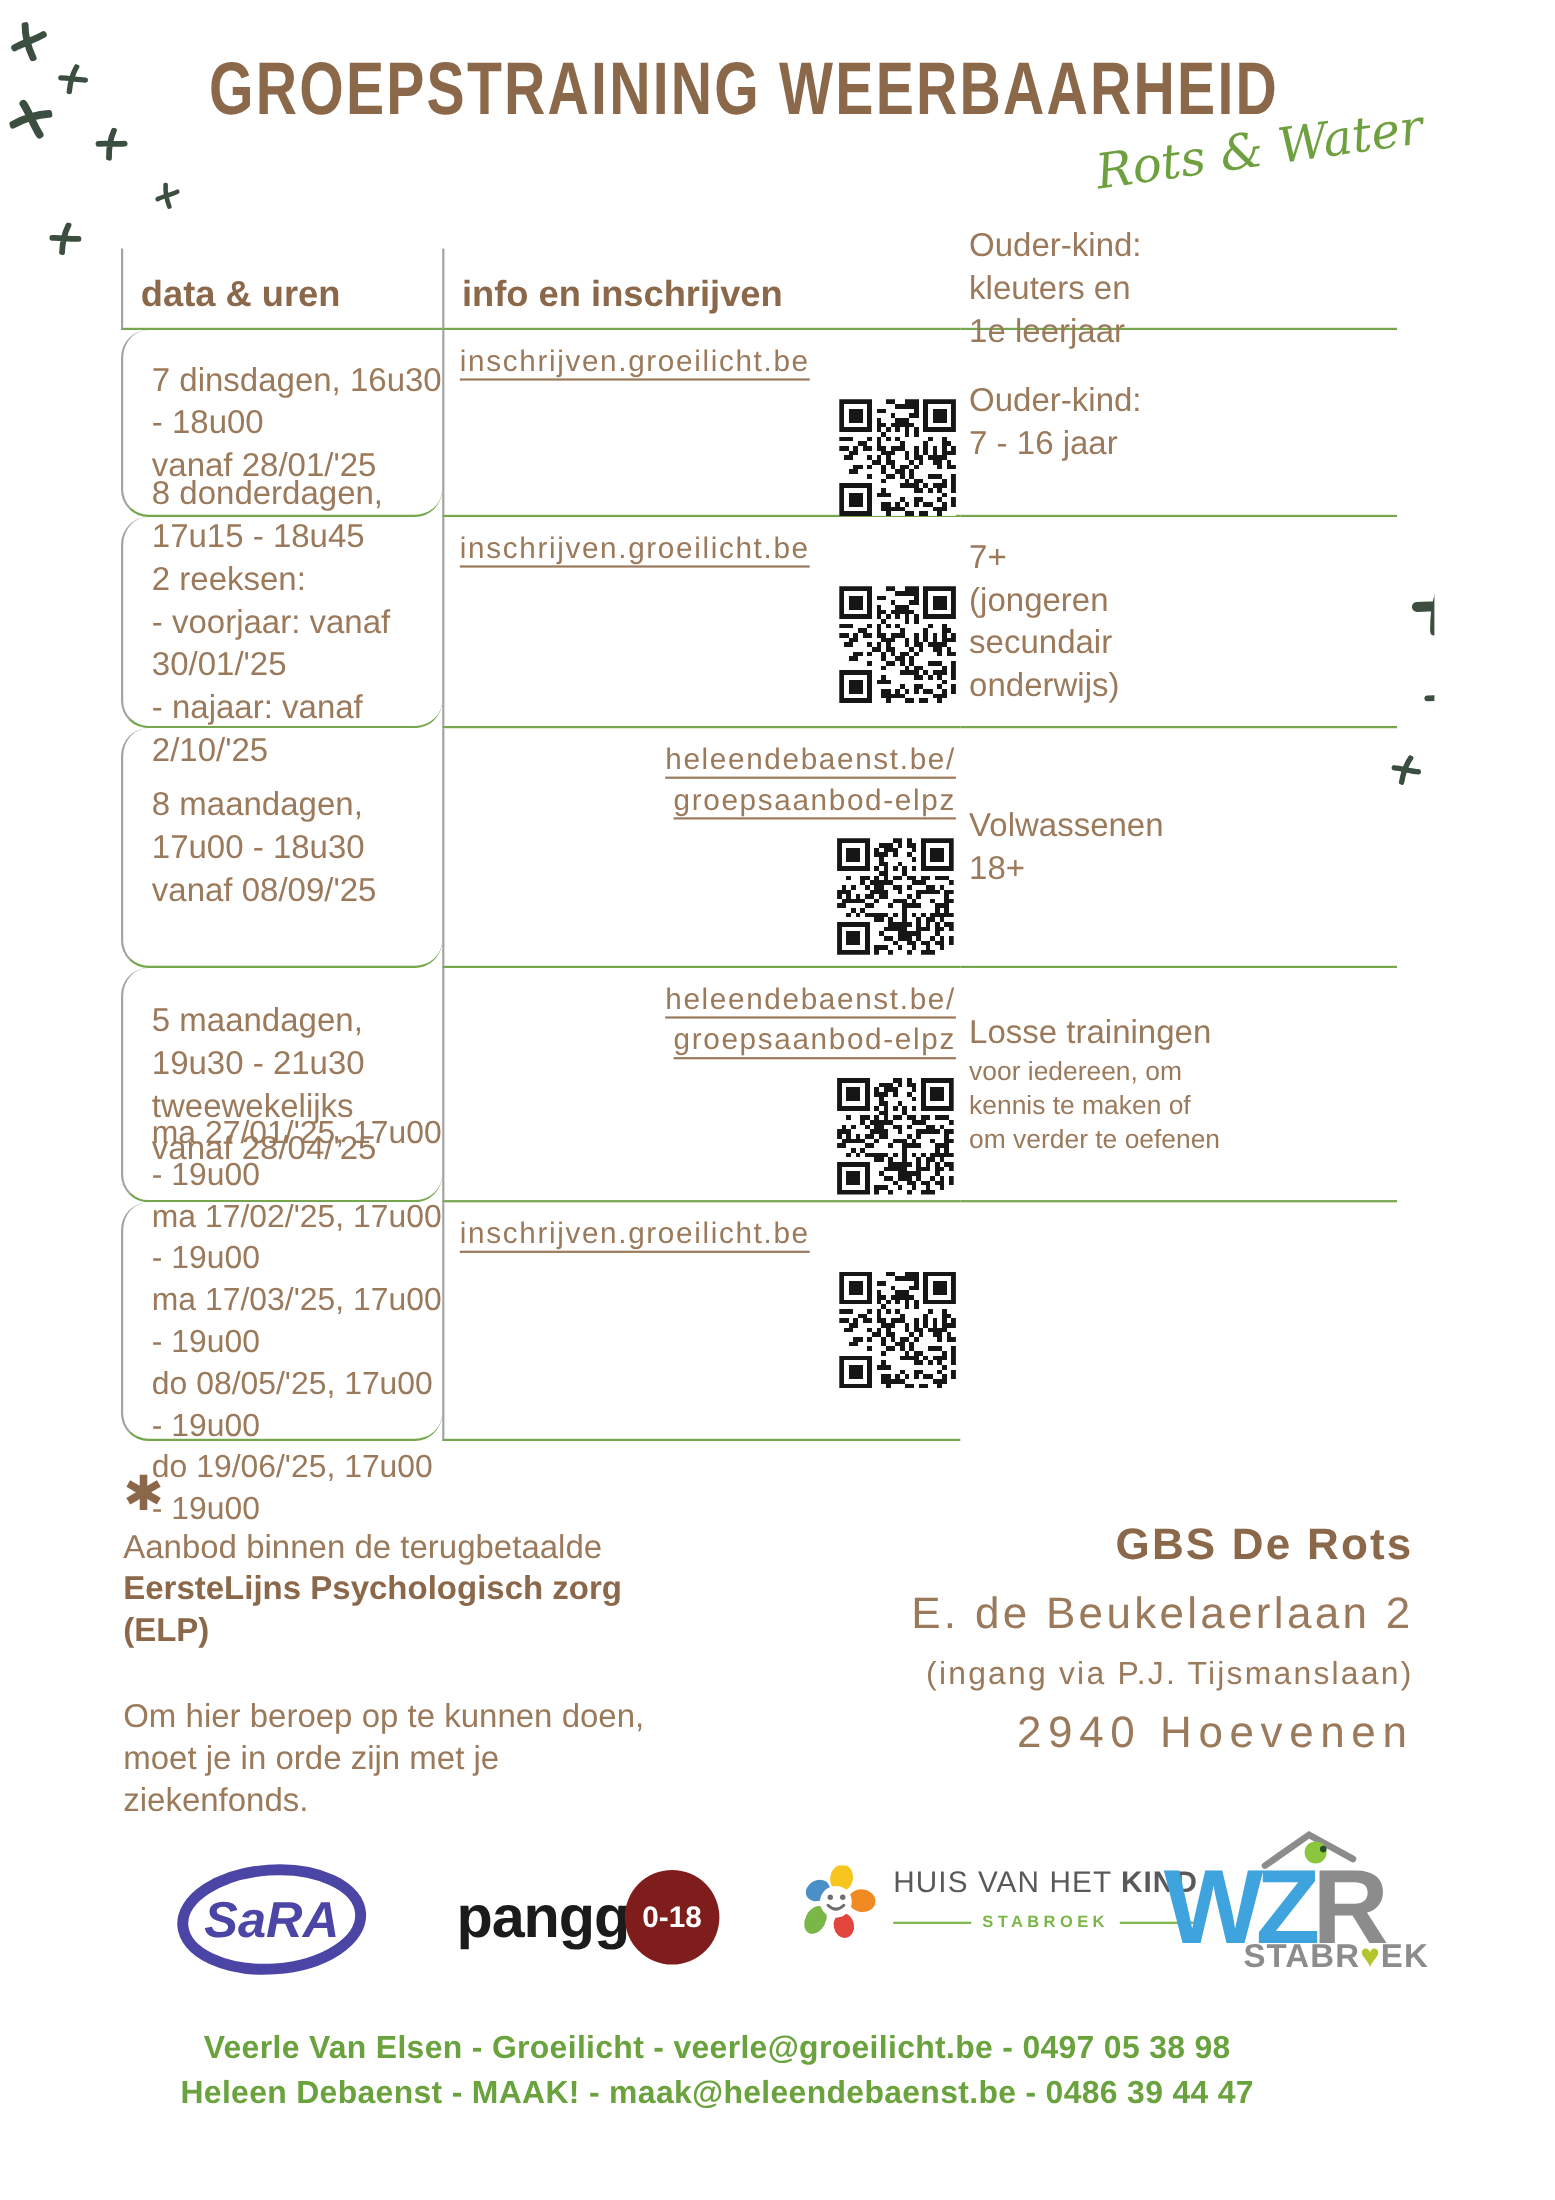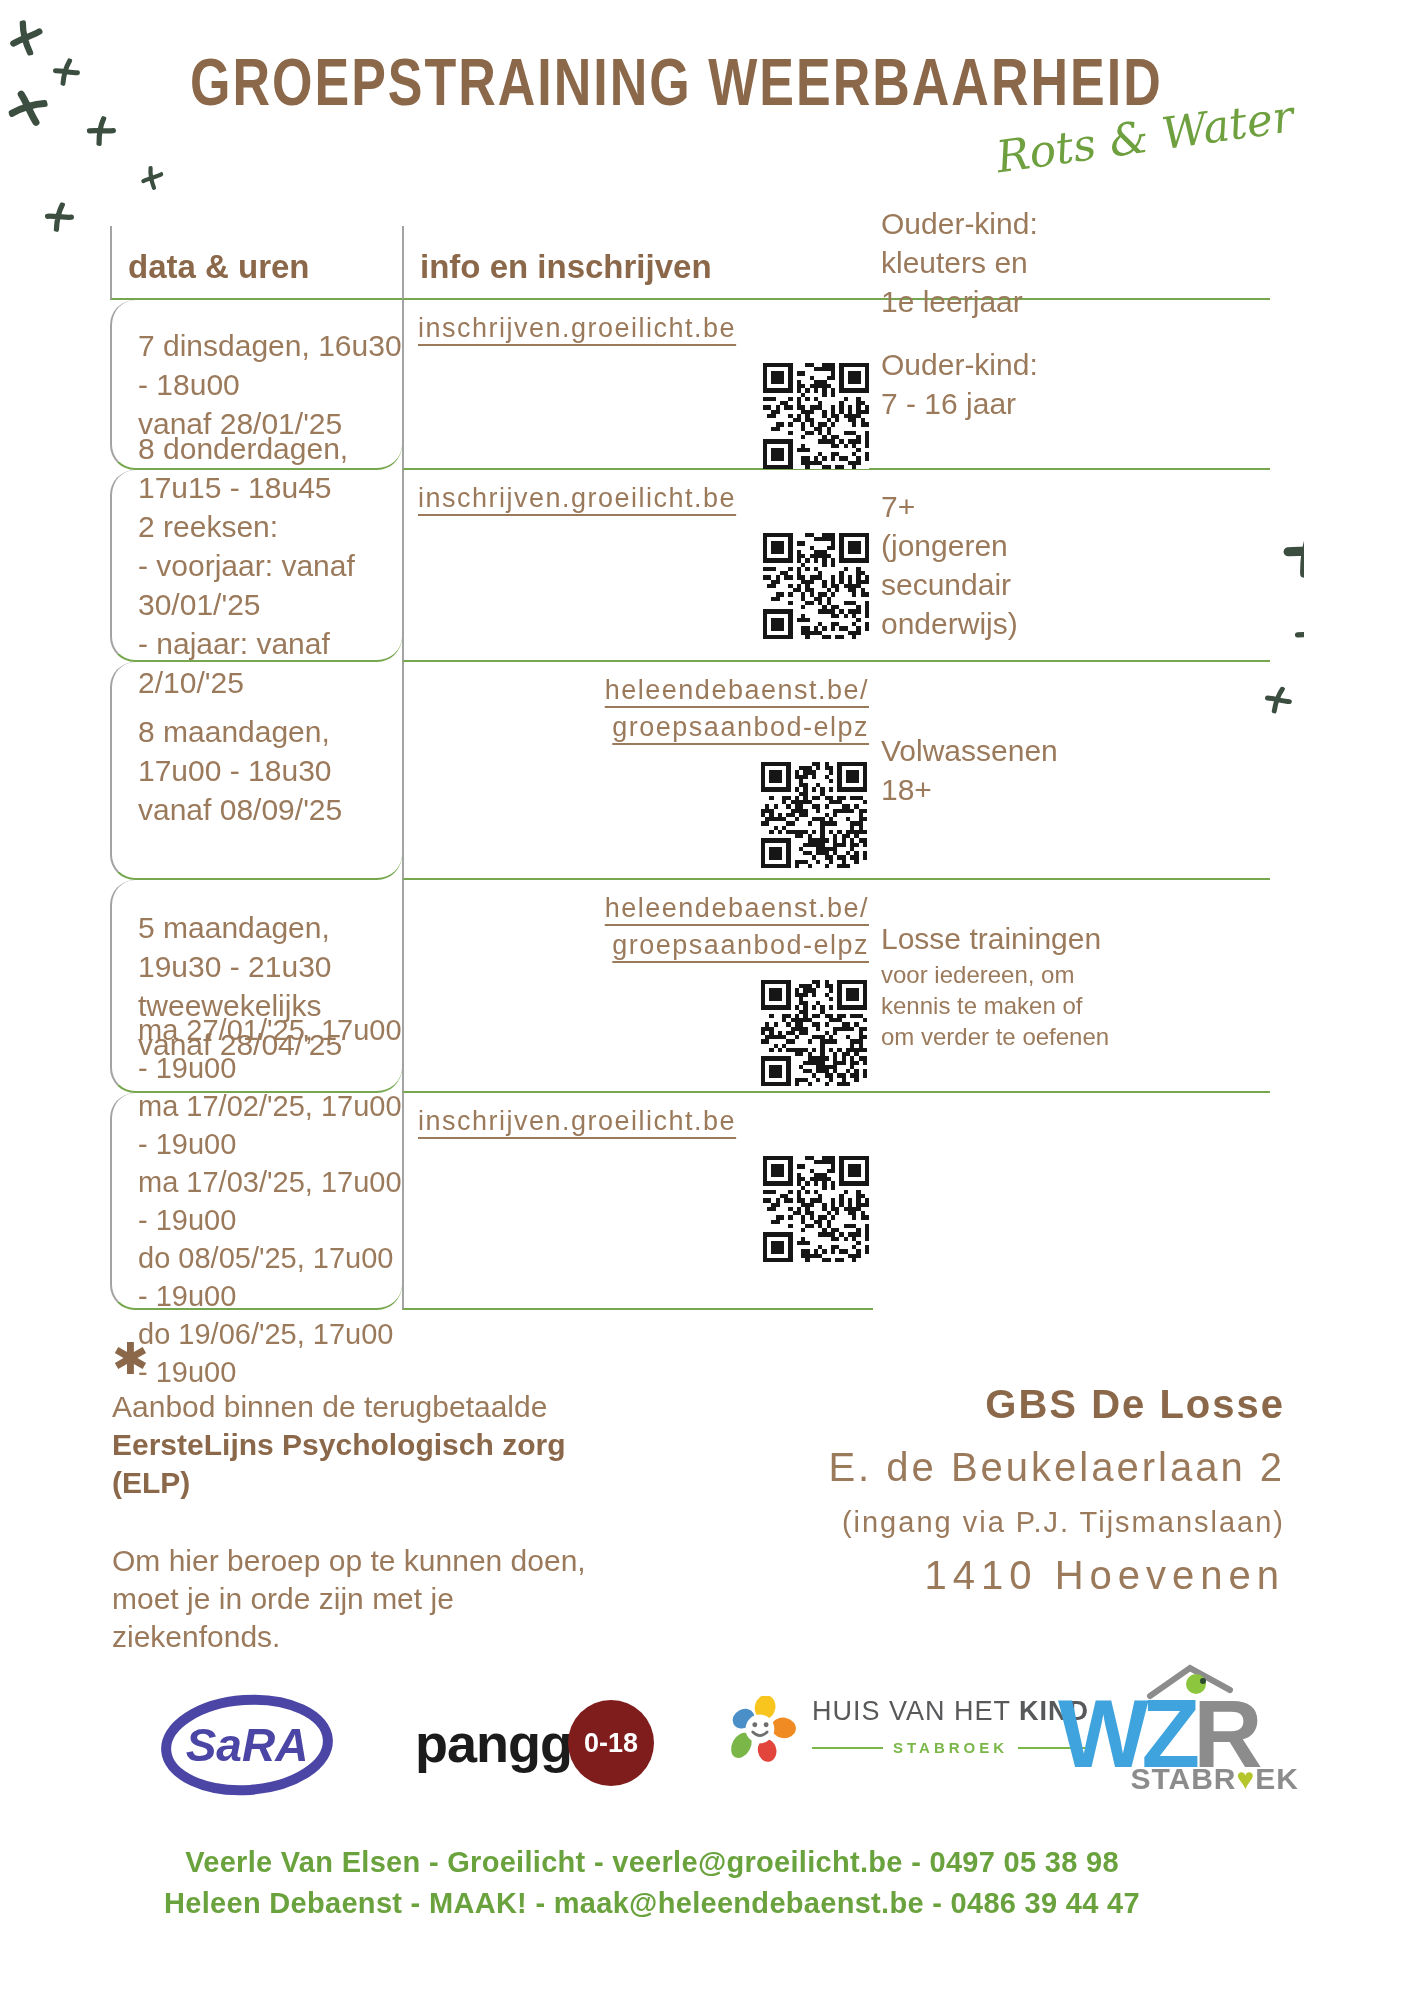--- a/index.html
+++ b/index.html
@@ -1653,24 +1653,24 @@
   <div class="note">
     <div class="ast">✱</div>
     <div class="b1">Aanbod binnen de terugbetaalde</div>
     <div class="b2">EersteLijns Psychologisch zorg (ELP)</div>
     <div class="para">Om hier beroep op te kunnen doen,
 moet je in orde zijn met je
 ziekenfonds.</div>
   </div>
 
   <div class="loc">
-    <div class="nm">GBS De Losse</div>
+    <div class="nm">GBS De Rots</div>
     <div class="st">E. de Beukelaerlaan 2</div>
     <div class="en">(ingang via P.J. Tijsmanslaan)</div>
-    <div class="ct">1410 Hoevenen</div>
+    <div class="ct">2940 Hoevenen</div>
   </div>
 
   <div class="sara">
     <svg width="178" height="106" viewBox="0 0 178 106">
       <ellipse cx="89" cy="53" rx="81" ry="45" fill="none" stroke="#4b45a5" stroke-width="10" transform="rotate(-4 89 53)"></ellipse>
       <text x="89" y="69" text-anchor="middle" font-size="46" font-style="italic" font-weight="bold" fill="#4b45a5" font-family="Liberation Sans, sans-serif">SaRA</text>
     </svg>
   </div>
 
   <div class="pangg">

